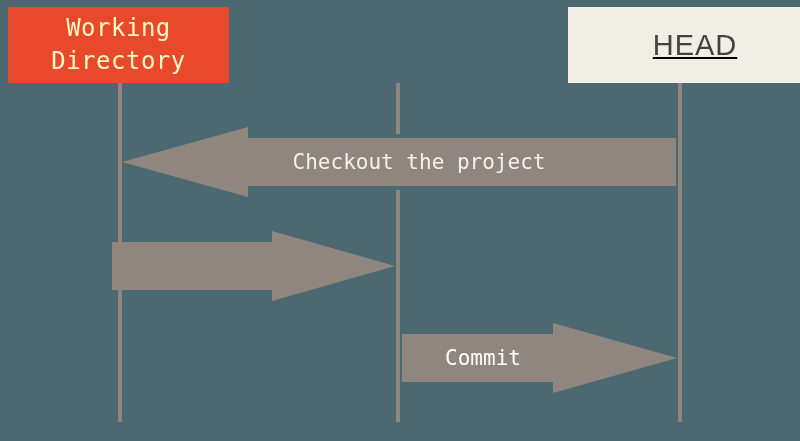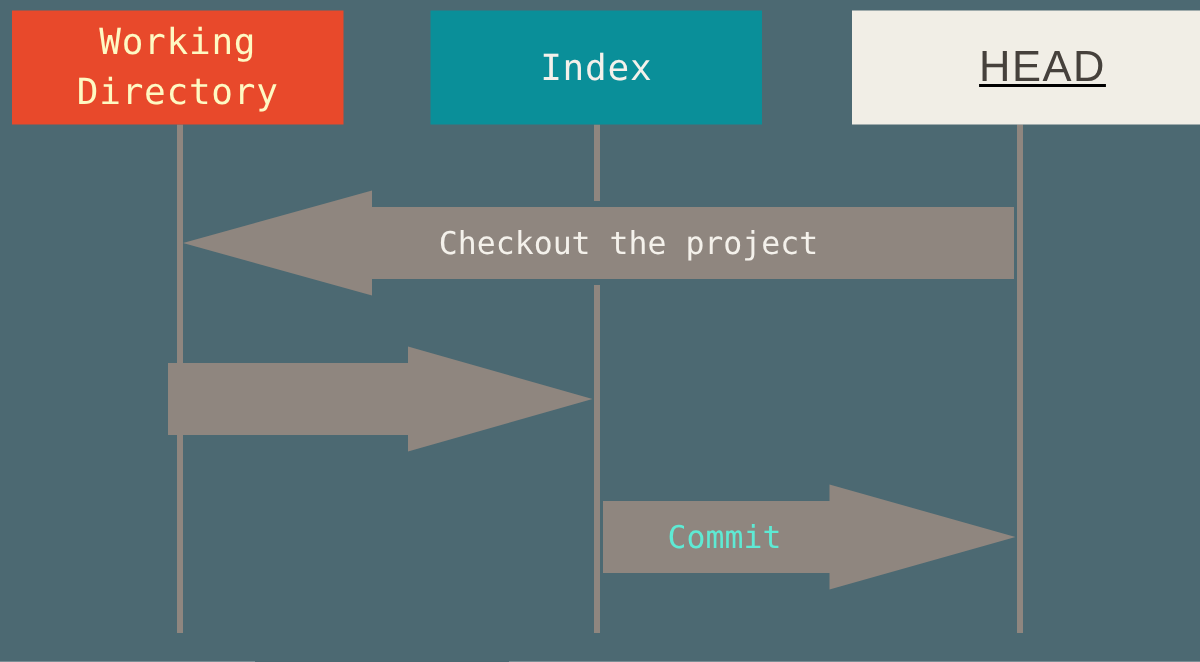--- a/index.html
+++ b/index.html
@@ -72,23 +72,20 @@
 
   <svg class="arrow-layer" width="800" height="441" viewBox="0 0 800 441">
     <polygon points="122,162 248,127 248,138 676,138 676,186 248,186 248,197" fill="#8F867F"></polygon>
     <polygon points="112,242 272,242 272,231 395,266 272,301 272,290 112,290" fill="#8F867F"></polygon>
     <polygon points="402,334 553,334 553,323 677,358 553,393 553,382 402,382" fill="#8F867F"></polygon>
   </svg>
 
   <div class="box" id="box-working-directory" style="background-color: rgb(232, 73, 43);">
     <span class="box-label" style="color: #fef9c3;">Working Directory</span>
   </div>
-  <div class="box" id="box-index" style="background-color: rgb(10, 143, 153);">
-    <span class="box-label" style="color: rgb(244, 241, 235);">Index</span>
-  </div>
   <div class="box" id="box-head" style="background-color: rgb(241, 238, 230);">
     <span class="box-label" style="color: rgb(70, 65, 60);">HEAD</span>
   </div>
 
   <div class="arrow-label" id="label-checkout" style="color: rgb(244, 241, 235);">Checkout the project</div>
-  <div class="arrow-label" id="label-commit" style="color: #5eead4;">Commit</div>
+  <div class="arrow-label" id="label-commit" style="color: #ffffff;">Commit</div>
 
 </div>
 
 </body></html>

